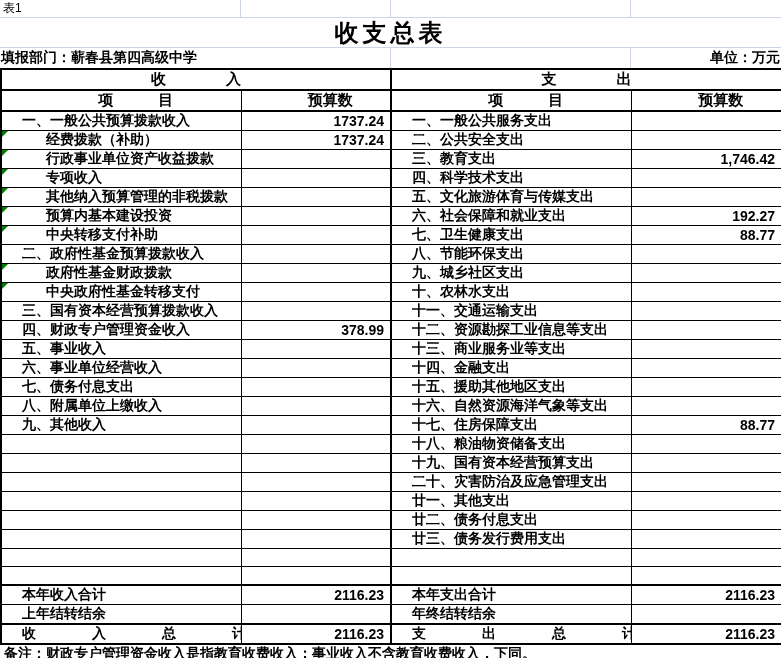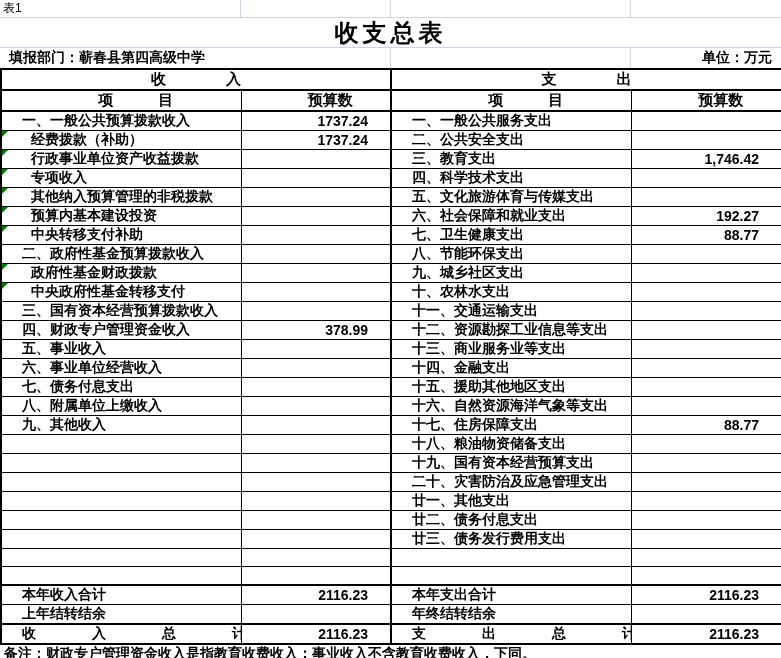--- a/index.html
+++ b/index.html
@@ -7,35 +7,35 @@
     position:relative;width:781px;height:658px;overflow:hidden;background:#fff;
     font-family:"Liberation Sans","DejaVu Sans",sans-serif;color:#000;font-weight:bold;
   }
   
   .r1{position:relative;height:18px;border-bottom:1px solid #ccd5e4;
       font-weight:normal;font-size:12px;line-height:17px;padding-left:3px;box-sizing:border-box;}
   .rtitle{position:relative;height:30px;border-bottom:1px solid #ccd5e4;box-sizing:border-box;
       display:flex;align-items:center;justify-content:center;}
   .rtitle span{font-size:24px;letter-spacing:4px;}
   .rdept{position:relative;height:20px;box-sizing:border-box;display:flex;align-items:center;
-      justify-content:space-between;font-size:14px;padding:0 9px;text-align:right;}
+      justify-content:space-between;font-size:14px;padding:0 1px;text-align:right;}
   .vg{position:absolute;top:0;bottom:0;width:1px;background:#ccd5e4;}
   .vg.c1{left:240px}.vg.c2{left:390px}.vg.c3{left:630px}
   
   table{border-collapse:collapse;table-layout:fixed;width:781px;border:2px solid #000;}
   col.cA{width:240px}col.cB{width:150px}col.cC{width:240px}col.cD{width:151px}
   th,td{border:1px solid #000;padding:0;overflow:hidden;white-space:pre;
         font-size:14px;font-weight:bold;vertical-align:middle;}
   .sp{border-right:2px solid #000;}
   tr.h1 th{height:18px;font-size:15px;text-align:center;border-bottom:2px solid #000;}
   tr.h2 th{height:17px;font-size:15px;text-align:center;border-bottom:2px solid #000;padding-left:29px;}
   tr.dr td{height:16.9px;}
   td.item{text-align:left;padding-left:20px;position:relative;}
-  td.item.ind{padding-left:29px;}
-  td.val{text-align:right;padding-right:22px;}
+  td.item.ind{padding-left:44px;}
+  td.val{text-align:right;padding-right:6px;}
   .tri{position:absolute;top:0;left:0;width:0;height:0;
        border-top:6px solid #017a01;border-right:6px solid transparent;}
   tr.sum td{height:17.3px;margin-left:12px;}
   tr.sum.first td{border-top:2px solid #000;}
   tr.sum.grand td{border-top:2px solid #000;}
   
   .note{height:19px;box-sizing:border-box;display:flex;align-items:center;
         padding-left:4px;font-size:14px;border-bottom:1px solid #b4c3da;}
 </style>
 </head>

